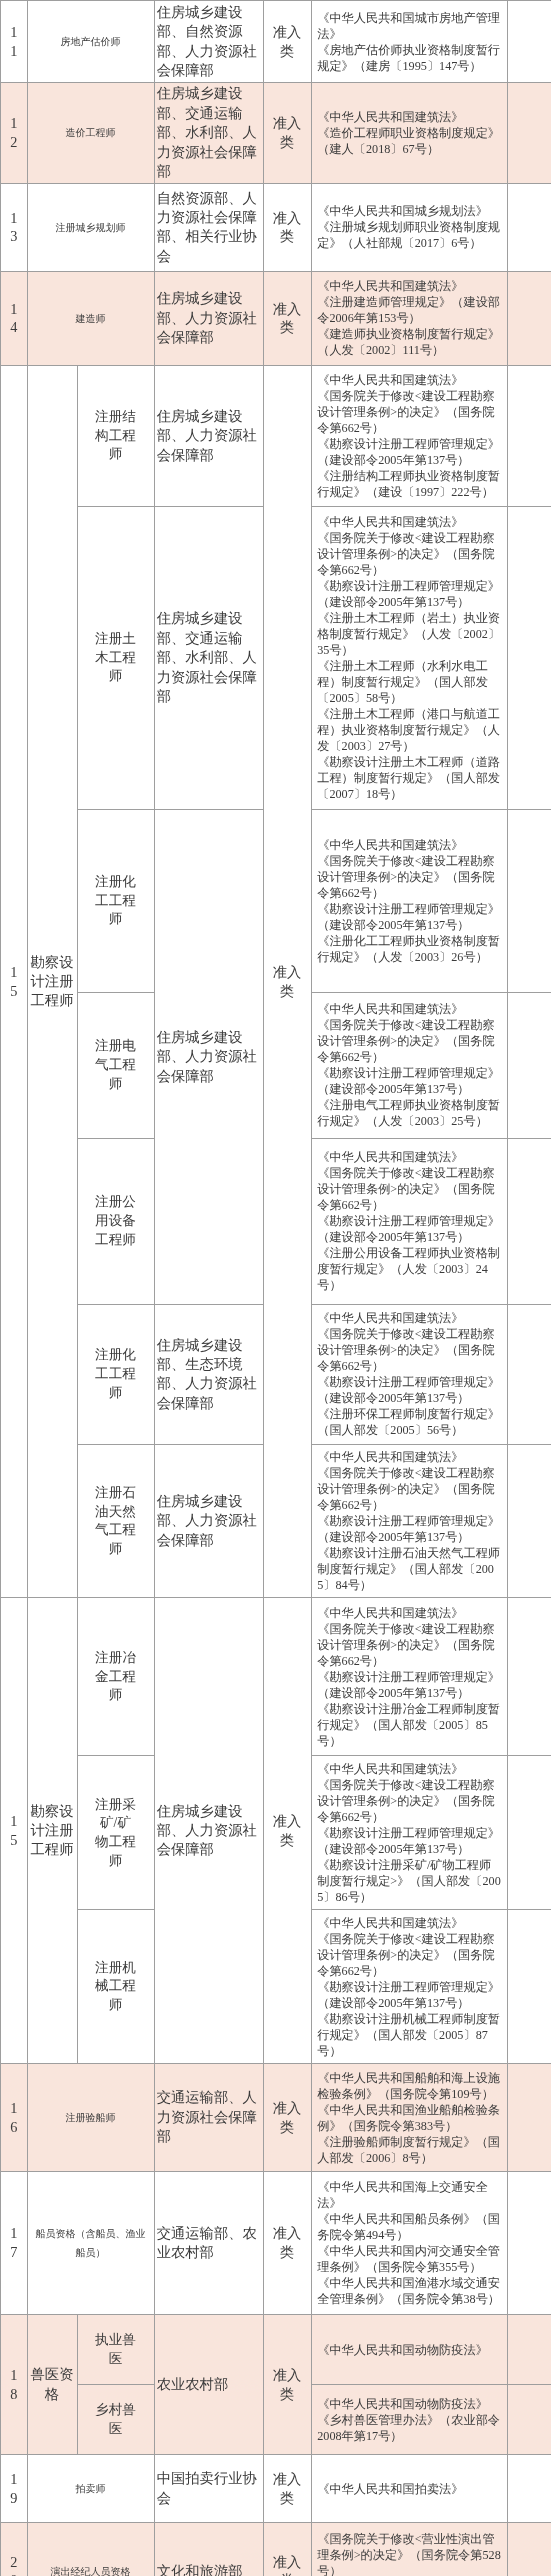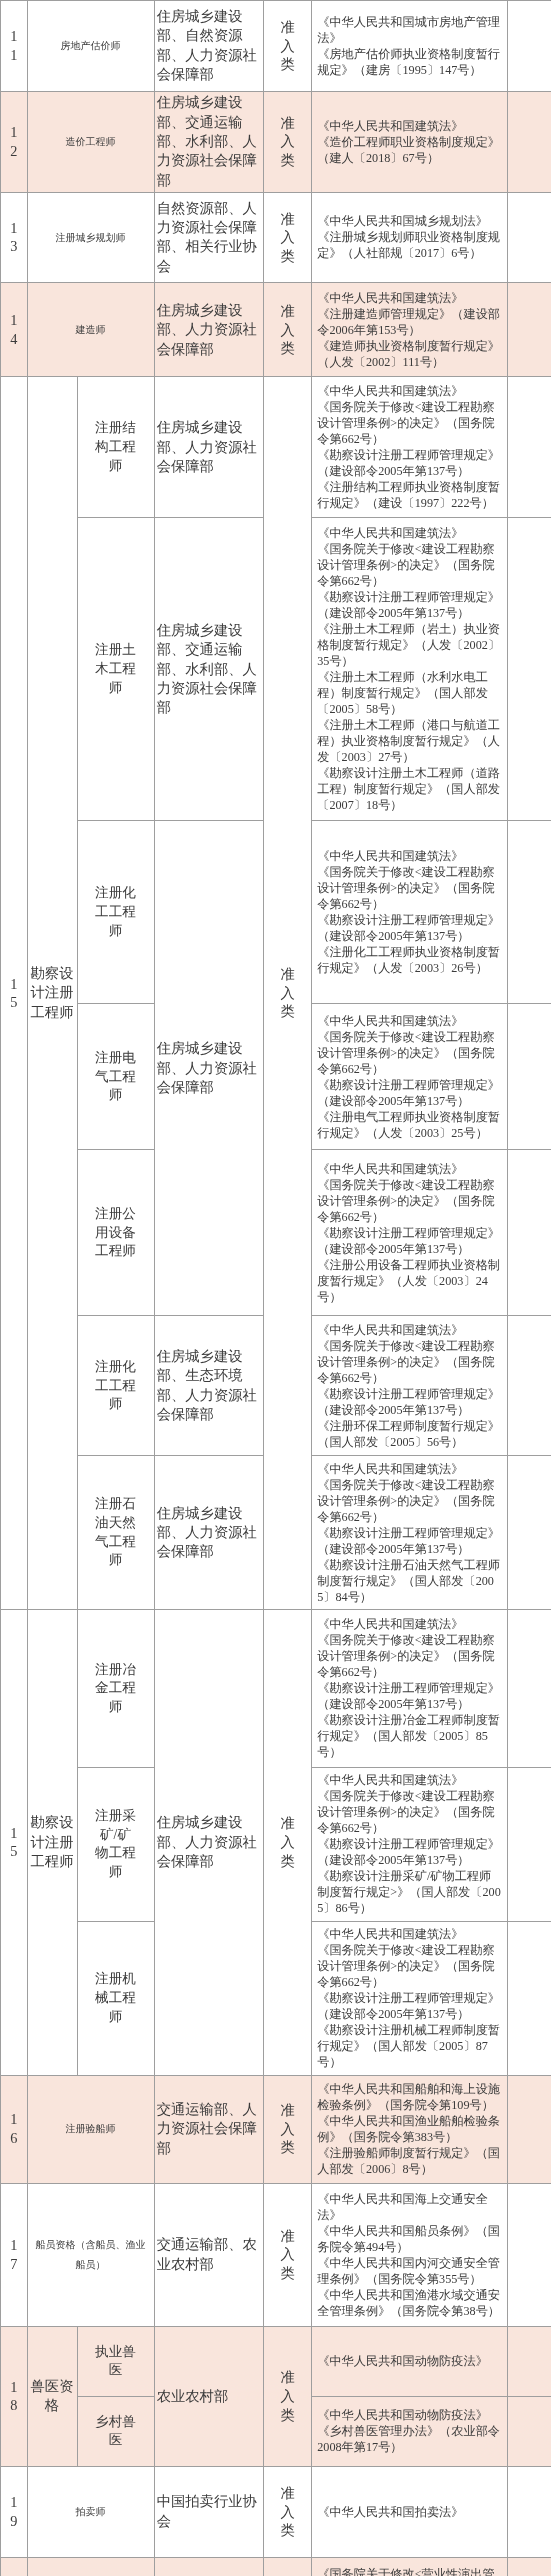--- a/index.html
+++ b/index.html
@@ -15,21 +15,21 @@
     border: 0.7px solid #9e9e9e;
     vertical-align: middle;
     overflow: hidden;
     word-break: break-all;
   }
   td.num   { text-align: center; font-size: 14.3px; line-height: 18.6px; padding: 9px; }
   td.group { text-align: center; font-size: 14.3px; line-height: 19.4px; padding: 1.4px; }
   td.name  { text-align: center; font-size: 10px; line-height: 19.4px; padding: 1.4px 4.3px; }
   td.subname { text-align: center; font-size: 13.6px; line-height: 18.6px; padding: 16px; }
   td.dept  { text-align: left; font-size: 14.3px; line-height: 19.4px; padding: 1.4px 2.2px; }
-  td.cat   { text-align: center; font-size: 14.3px; line-height: 18.6px; padding: 17px; }
+  td.cat   { text-align: center; font-size: 14.3px; line-height: 18.6px; padding: 6px; }
   td.basis { text-align: left; font-size: 12.2px; line-height: 16px; padding: 4.3px 5.7px; }
   td.extra { padding: 0; }
   .law { margin: 0; }
   tr.pink > td { background: #f9e5dc; }
   tr.white > td { background: #ffffff; }
 </style>
 </head>
 <body>
 
 <div class="page">
@@ -251,21 +251,21 @@
   </tr>
   <tr class="pink" style="height:57px">
     <td class="subname">乡村兽医</td>
     <td class="basis">
             <div class="law">《中华人民共和国动物防疫法》</div>
             <div class="law">《乡村兽医管理办法》（农业部令2008年第17号）</div>
           </td>
     <td class="extra"></td>
   </tr>
 
-  <tr class="white" style="height:60px">
+  <tr class="white" style="height:68px">
     <td class="num">19</td>
     <td class="name" colspan="2">拍卖师</td>
     <td class="dept">中国拍卖行业协会</td>
     <td class="cat">准入类</td>
     <td class="basis">
             <div class="law">《中华人民共和国拍卖法》</div>
           </td>
     <td class="extra"></td>
   </tr>
 

